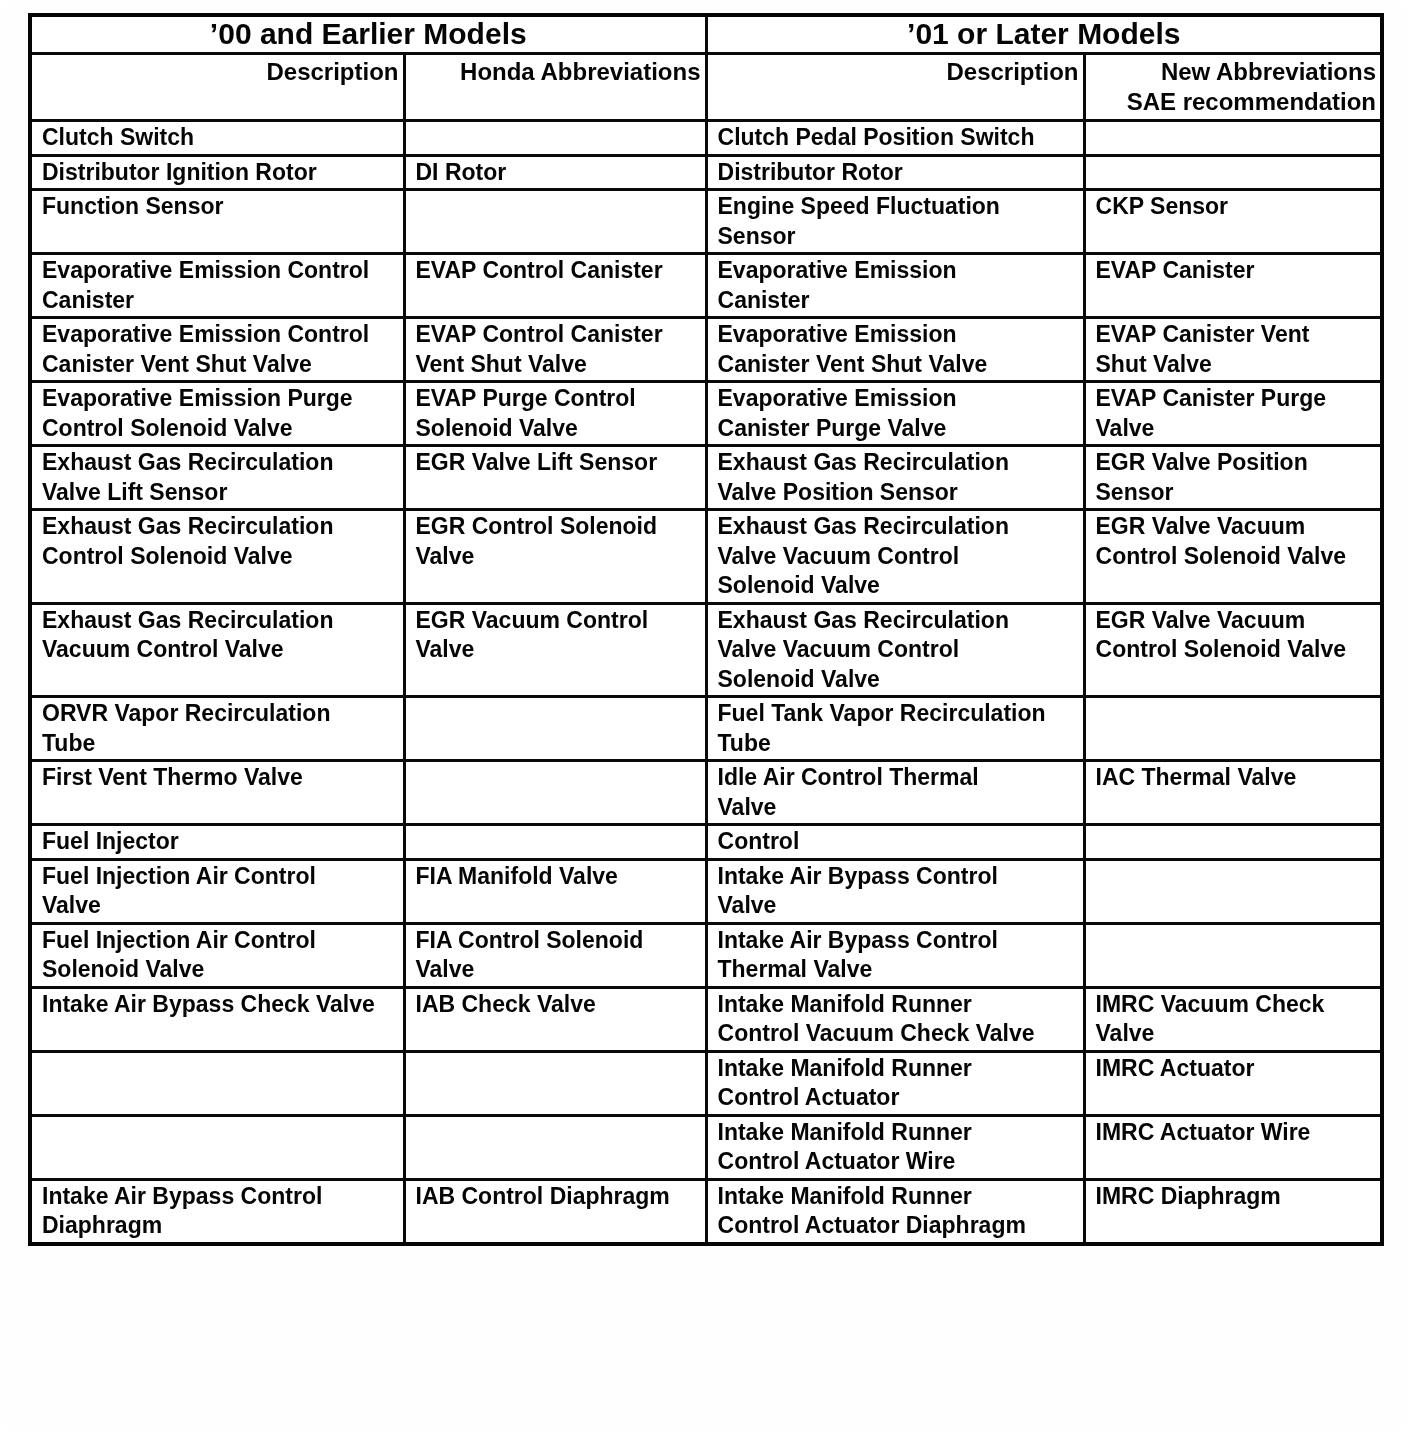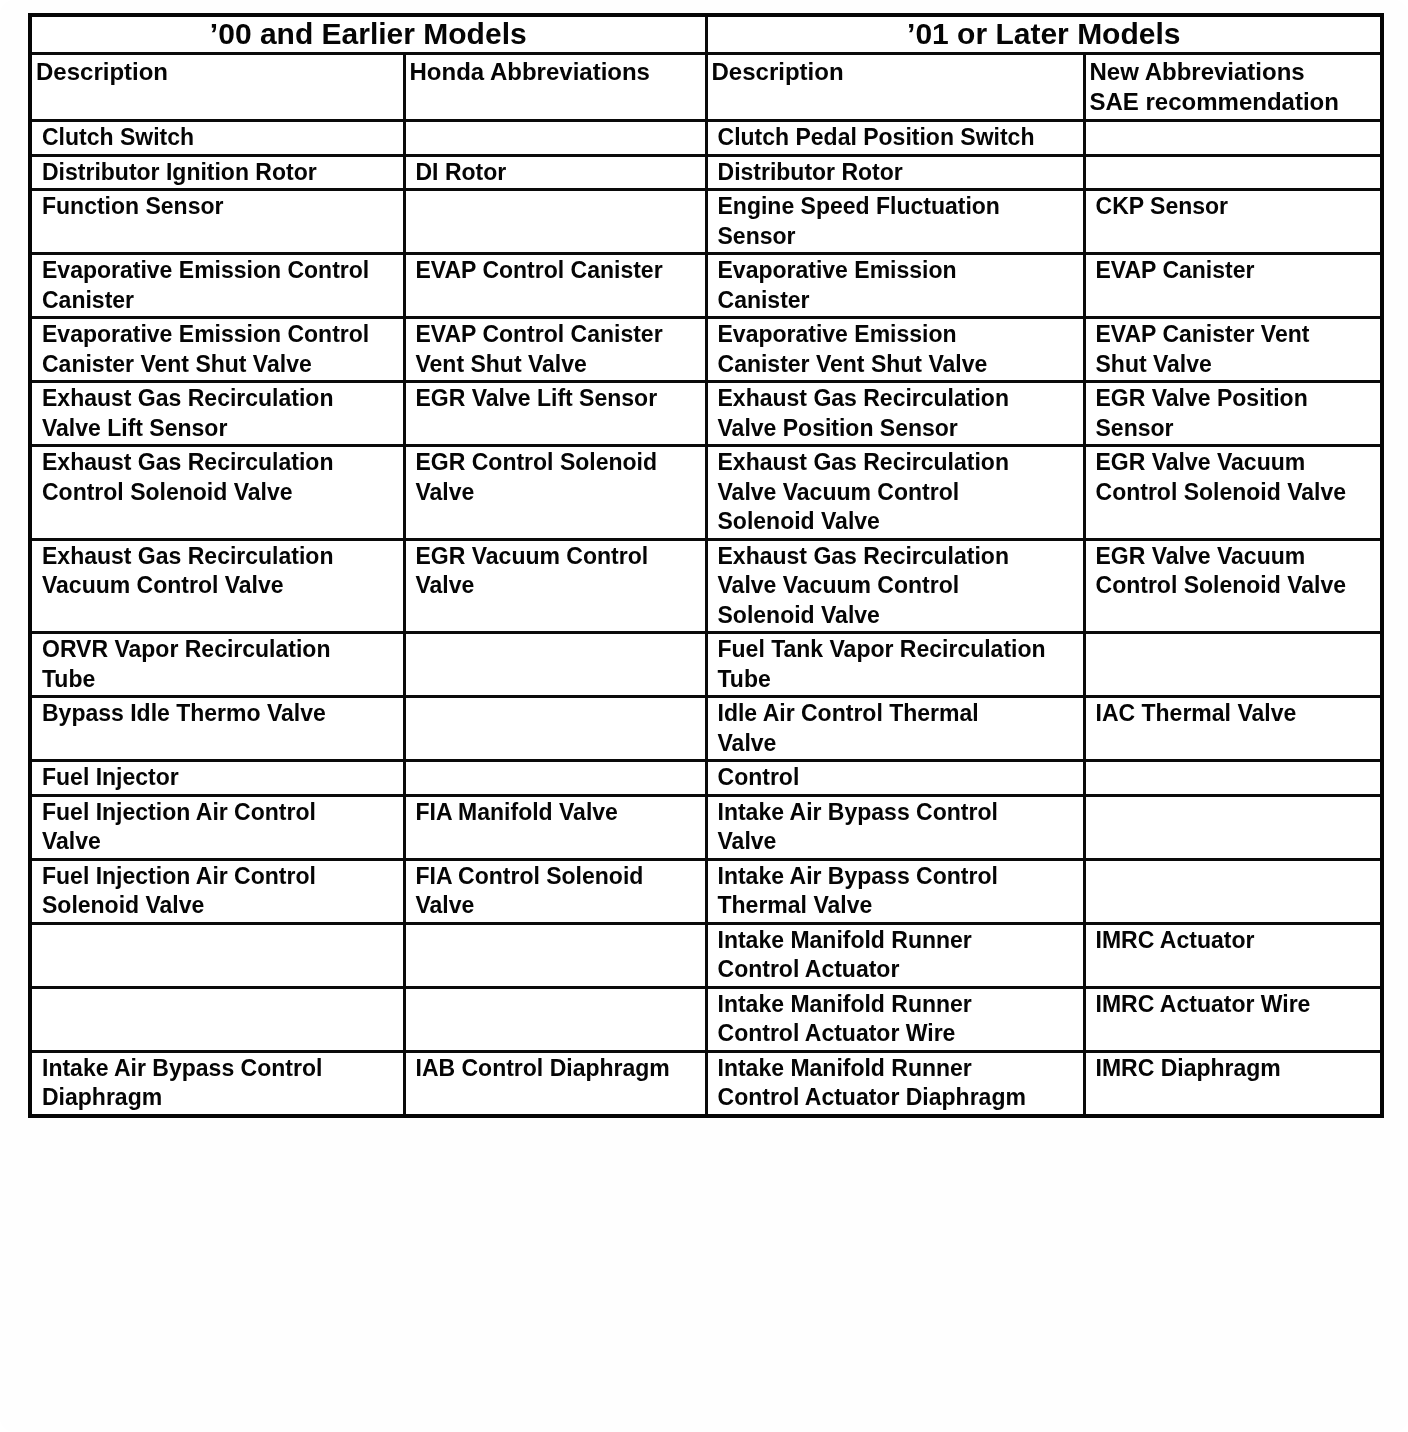--- a/index.html
+++ b/index.html
@@ -46,21 +46,21 @@
   th.group-header {
     font-size: 30px;
     line-height: 32px;
     text-align: center;
     padding: 1px 4px 2px 4px;
     letter-spacing: 0px;
   }
   th.col-header {
     font-size: 24px;
     line-height: 30px;
-    text-align: left;
+    text-align: right;
     padding: 2px 4px 0 4px;
     height: 62px;
   }
   td.cell {
     font-size: 23px;
     line-height: 29.5px;
     text-align: left;
     padding: 1px 6px 1px 10px;
   }
 </style>
@@ -120,20 +120,30 @@
           <td class="cell">Evaporative Emission Control
 Canister Vent Shut Valve</td>
           <td class="cell">EVAP Control Canister
 Vent Shut Valve</td>
           <td class="cell">Evaporative Emission
 Canister Vent Shut Valve</td>
           <td class="cell">EVAP Canister Vent
 Shut Valve</td>
         </tr>
         <tr>
+          <td class="cell">Evaporative Emission Purge
+Control Solenoid Valve</td>
+          <td class="cell">EVAP Purge Control
+Solenoid Valve</td>
+          <td class="cell">Evaporative Emission
+Canister Purge Valve</td>
+          <td class="cell">EVAP Canister Purge
+Valve</td>
+        </tr>
+        <tr>
           <td class="cell">Exhaust Gas Recirculation
 Valve Lift Sensor</td>
           <td class="cell">EGR Valve Lift Sensor</td>
           <td class="cell">Exhaust Gas Recirculation
 Valve Position Sensor</td>
           <td class="cell">EGR Valve Position
 Sensor</td>
         </tr>
         <tr>
           <td class="cell">Exhaust Gas Recirculation
@@ -159,21 +169,21 @@
         </tr>
         <tr>
           <td class="cell">ORVR Vapor Recirculation
 Tube</td>
           <td class="cell"></td>
           <td class="cell">Fuel Tank Vapor Recirculation
 Tube</td>
           <td class="cell"></td>
         </tr>
         <tr>
-          <td class="cell">Bypass Idle Thermo Valve</td>
+          <td class="cell">First Vent Thermo Valve</td>
           <td class="cell"></td>
           <td class="cell">Idle Air Control Thermal
 Valve</td>
           <td class="cell">IAC Thermal Valve</td>
         </tr>
         <tr>
           <td class="cell">Fuel Injector</td>
           <td class="cell"></td>
           <td class="cell">Control</td>
           <td class="cell"></td>
@@ -187,20 +197,28 @@
           <td class="cell"></td>
         </tr>
         <tr>
           <td class="cell">Fuel Injection Air Control
 Solenoid Valve</td>
           <td class="cell">FIA Control Solenoid
 Valve</td>
           <td class="cell">Intake Air Bypass Control
 Thermal Valve</td>
           <td class="cell"></td>
+        </tr>
+        <tr>
+          <td class="cell">Intake Air Bypass Check Valve</td>
+          <td class="cell">IAB Check Valve</td>
+          <td class="cell">Intake Manifold Runner
+Control Vacuum Check Valve</td>
+          <td class="cell">IMRC Vacuum Check
+Valve</td>
         </tr>
         <tr>
           <td class="cell"></td>
           <td class="cell"></td>
           <td class="cell">Intake Manifold Runner
 Control Actuator</td>
           <td class="cell">IMRC Actuator</td>
         </tr>
         <tr>
           <td class="cell"></td>

